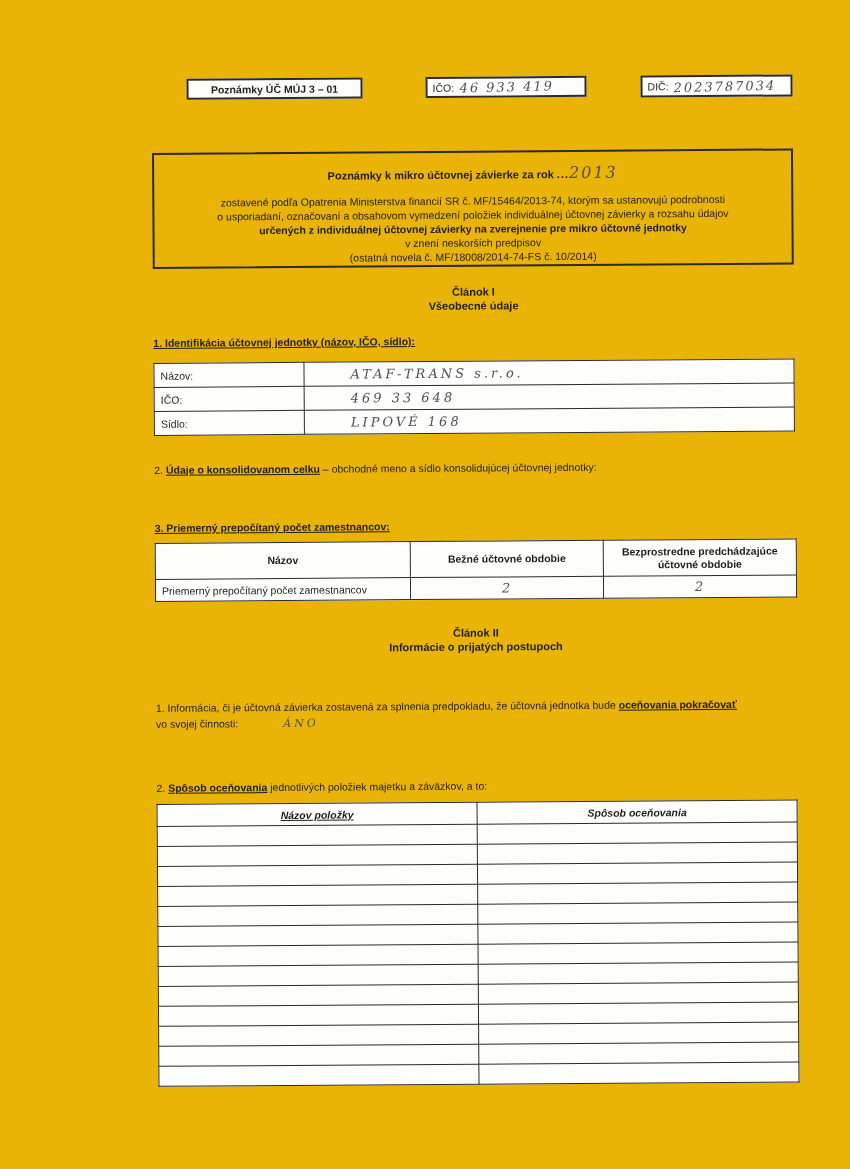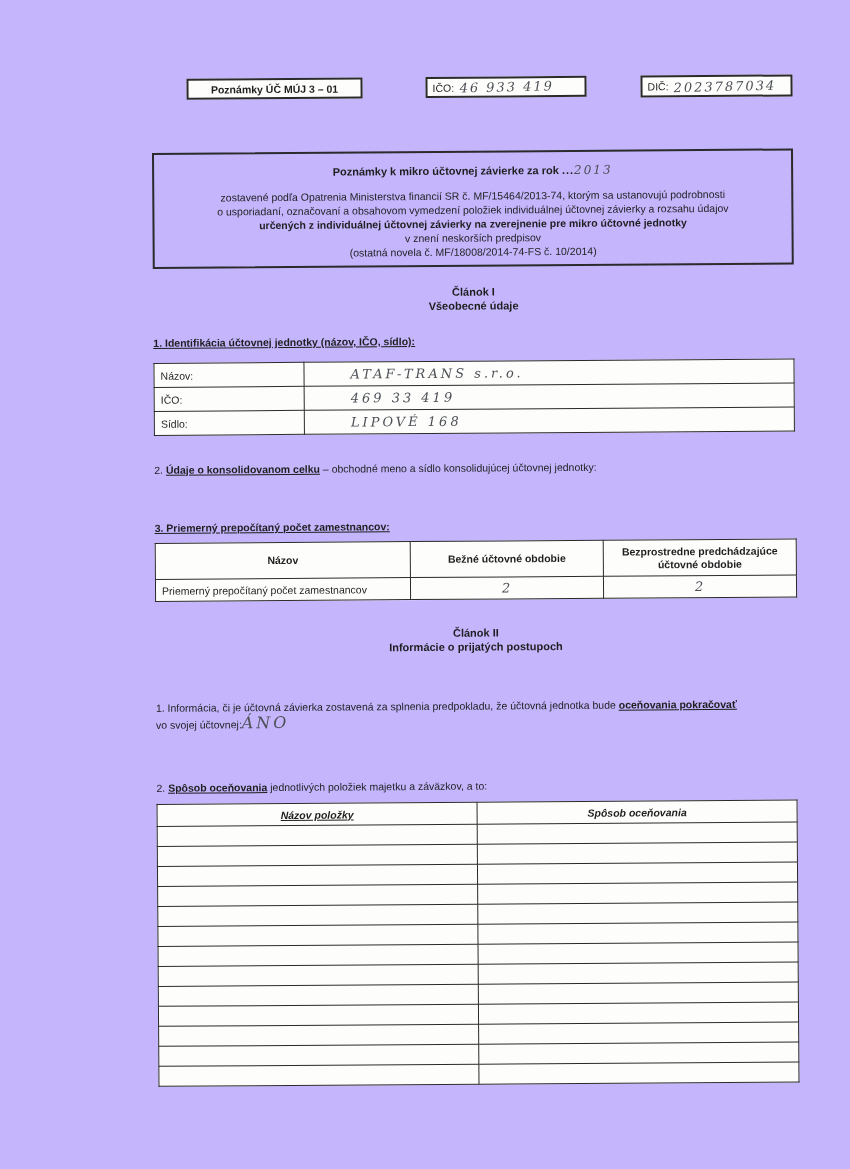--- a/index.html
+++ b/index.html
@@ -1,18 +1,18 @@
 <!DOCTYPE html>
 <html><head>
 <meta charset="utf-8">
 <style>
   * { margin:0; padding:0; box-sizing:border-box; }
   html,body { background:#ffffff; }
   .page {
-    position:relative; width:850px; height:1169px; background:#c4b5fd;
+    position:relative; width:850px; height:1169px; background:#eab308;
     font-family:"Liberation Sans", sans-serif; color:#1f1f1f; overflow:hidden;text-decoration:underline;
   }
   .tilt { position:absolute; inset:0; transform:rotate(-0.4deg); transform-origin:50% 50%; }
 
   
   .box { position:absolute; border:2px solid #2b2b2b; display:flex; align-items:center; background:#fdfdfc; }
   .form-code-box { left:190px; top:77px; width:176px; height:21px; justify-content:center; font-weight:bold; font-size:10.5px; }
   .ico-box { left:429px; top:77px; width:161px; height:21px; padding:0 5px; font-size:10.5px; }
   .dic-box { left:644px; top:77px; width:152px; height:22px; padding:0 5px; font-size:10.5px; }
 
@@ -23,38 +23,38 @@
   }
   .ico-box .hand, .dic-box .hand { margin-left:5px; transform:rotate(-1deg); display:inline-block; }
 
   
   .title-box {
     position:absolute; left:155px; top:151px; width:641px; height:116px;
     border:2px solid #2b2b2b; text-align:center; padding-top:11px;
   }
   .title-line { font-weight:bold; font-size:11px; margin-bottom:11px; }
   .dots { letter-spacing:1px; }
-  .title-line .hand { font-size:12px; }
+  .title-line .hand { font-size:16px; }
   .tb-line { font-size:10.5px; line-height:14px; }
   .b { font-weight:bold; }
 
   
   .article-head { position:absolute; left:155px; width:641px; text-align:center; font-weight:bold; font-size:11px; line-height:14px; }
   .head-1 { top:285px; }
   .head-2 { top:626px; }
 
   
   .item { position:absolute; left:155px; width:645px; font-size:10.5px; line-height:16px; }
   .item-1 { top:333px; }
   .item-2 { top:460px; }
   .item-3 { top:518px; }
   .item-4 { top:698px; }
   .item-5 { top:778px; }
   .ub { font-weight:bold; text-decoration:underline; }
-  .answer-hand { font-size:16px; letter-spacing:3px; }
+  .answer-hand { margin-left:45px; font-size:11px; letter-spacing:3px; }
 
   
   table { border-collapse:collapse; table-layout:fixed; background:#fdfdfc; }
   td { border:1.5px solid #2b2b2b; font-size:10.5px; }
 
   .id-table { position:absolute; left:155px; top:361px; width:641px; }
   .id-table td { height:24px; padding:0 6px; vertical-align:middle; }
   .id-table .lbl-cell { width:150px; }
   .id-table .hand { margin-left:40px; letter-spacing:3px; }
 
@@ -111,21 +111,21 @@
     </div>
 
     <table class="id-table">
       <tbody>
         <tr>
           <td class="lbl-cell">Názov:</td>
           <td><span class="hand">ATAF-TRANS  s.r.o.</span></td>
         </tr>
         <tr>
           <td class="lbl-cell">IČO:</td>
-          <td><span class="hand">469 33 419</span></td>
+          <td><span class="hand">469 33 648</span></td>
         </tr>
         <tr>
           <td class="lbl-cell">Sídlo:</td>
           <td><span class="hand">LIPOVÉ  168</span></td>
         </tr>
       </tbody>
     </table>
 
     <div class="item item-2">
       <span>2. </span><span class="ub">Údaje o konsolidovanom celku</span><span> – obchodné meno a sídlo konsolidujúcej účtovnej jednotky:</span>
@@ -150,21 +150,21 @@
       </tbody>
     </table>
 
     <div class="article-head head-2">
       <div>Článok II</div>
       <div>Informácie o prijatých postupoch</div>
     </div>
 
     <div class="item item-4">
       <span>1. Informácia, či je účtovná závierka zostavená za splnenia predpokladu, že účtovná jednotka bude </span><span class="ub">oceňovania pokračovať</span><br>
-      <span>vo svojej účtovnej:</span><span class="hand answer-hand">ÁNO</span>
+      <span>vo svojej činnosti:</span><span class="hand answer-hand">ÁNO</span>
     </div>
 
     <div class="item item-5">
       <span>2. </span><span class="ub">Spôsob oceňovania</span><span> jednotlivých položiek majetku a záväzkov, a to:</span>
     </div>
 
     <table class="val-table">
       <thead>
         <tr>
           <td><span class="u">Názov položky</span></td>

